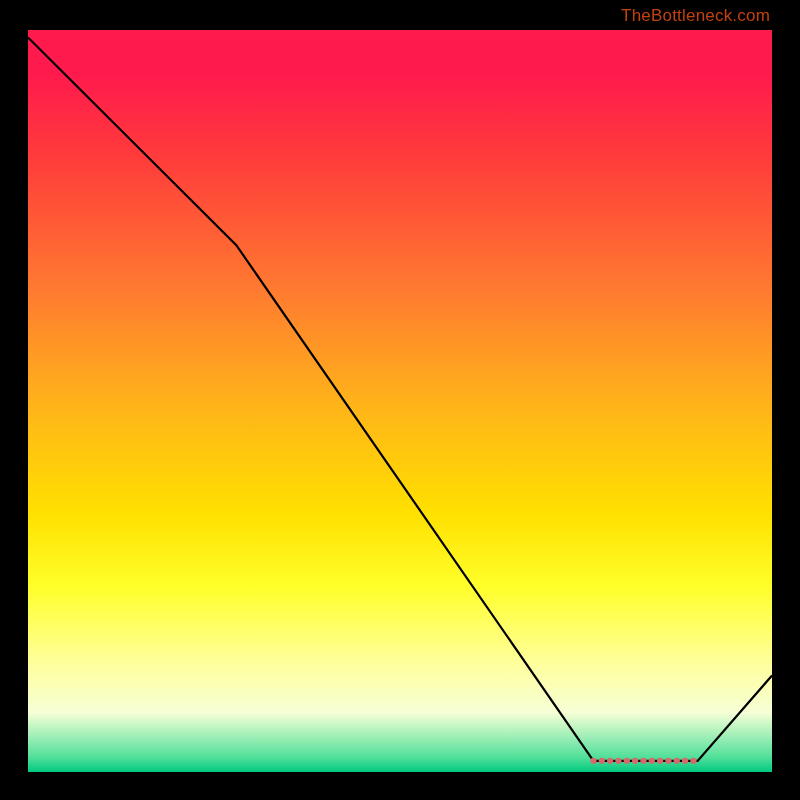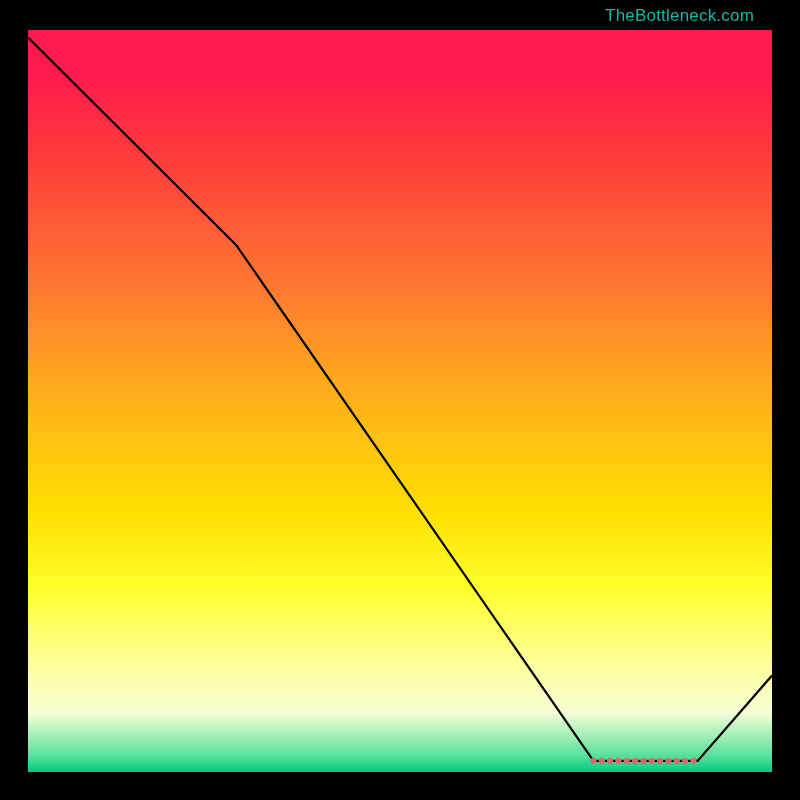--- a/index.html
+++ b/index.html
@@ -1,21 +1,21 @@
 <!DOCTYPE html>
 <html><head>
 <meta charset="utf-8">
 <style>
 body{margin:0;background:#000}
 .wrap{width:800px;height:800px;position:relative;background:#000}
 .plot{position:absolute;left:28px;top:30px;width:744px;height:742px;
 background:linear-gradient(to bottom,
 #ff1a4d 0%,#ff1a4d 6%,#ff3b3b 17%,#ff7a30 35%,#ffb21a 50%,
 #ffe000 65%,#ffff2a 75%,#ffff99 85%,#f6ffd6 92%,#52e09a 98%,#00c980 100%)}
-.attr{position:absolute;right:46px;top:6px;color:#14b8a6;
+.attr{position:absolute;right:30px;top:6px;color:#c2410c;
 font:17px Arial,sans-serif;letter-spacing:.2px}
 svg{position:absolute;left:28px;top:30px}
 </style>
 </head>
 <body>
 
 <div class="wrap">
   <div class="attr">TheBottleneck.com</div>
   <div class="plot"></div>
   <svg width="744" height="742" viewBox="0 0 744 742">

